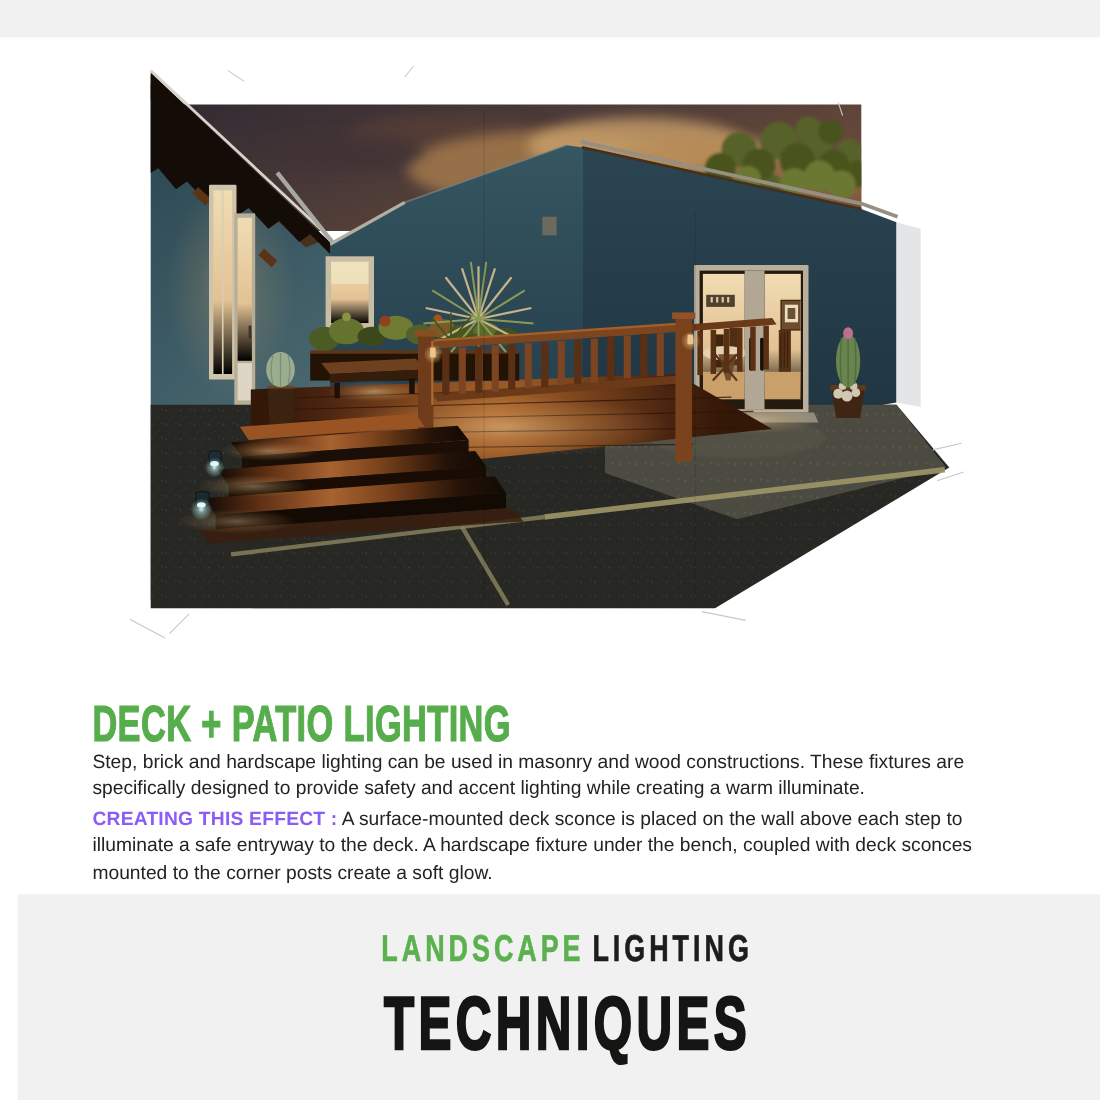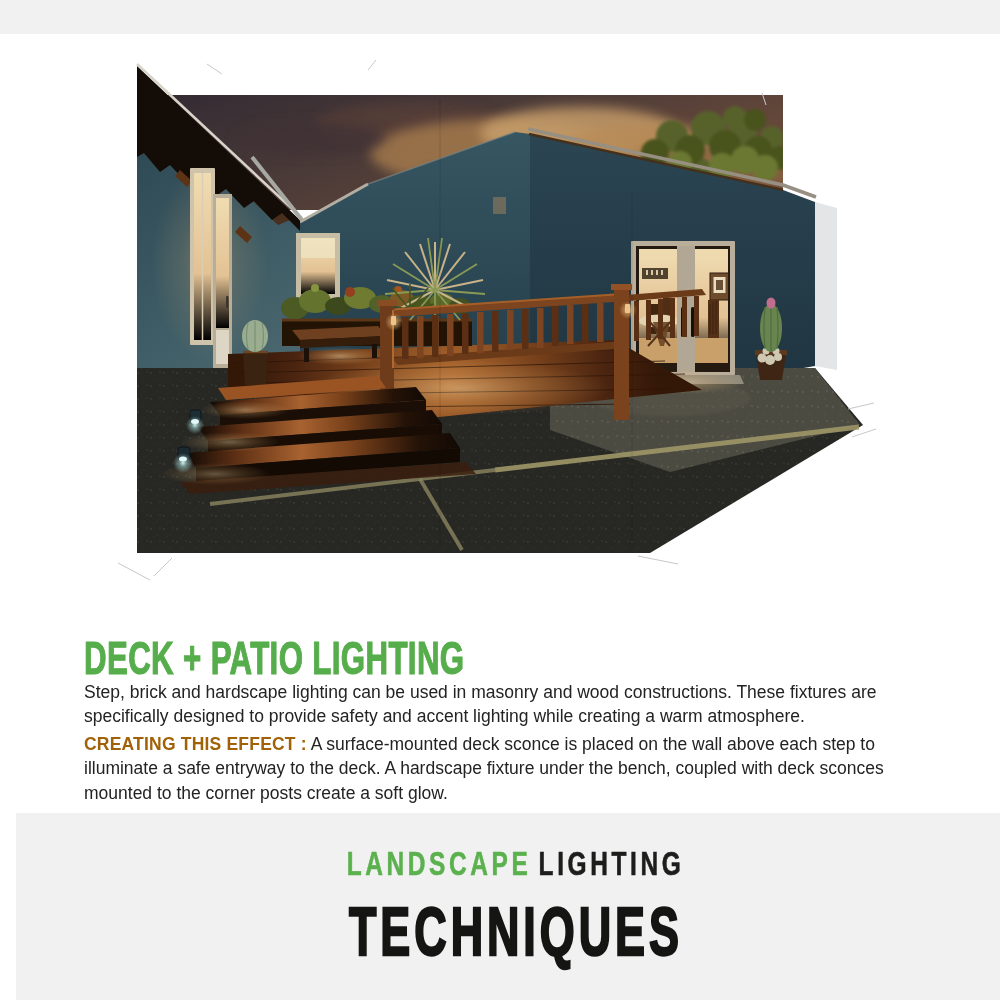--- a/index.html
+++ b/index.html
@@ -20,21 +20,21 @@
     color:#56ad4b;-webkit-text-stroke:1.1px #56ad4b;
     letter-spacing:0.5px;white-space:nowrap;
     transform:scaleX(0.68);transform-origin:left top;
   }
   .copy{
     position:absolute;left:84px;width:845px;
     font-size:17.5px;line-height:24.5px;color:#232323;
   }
   .copy-intro{top:662px;}
   .copy-effect{top:714px;}
-  .copy-effect b{color:#a16207;letter-spacing:0.2px;margin-top:25px;}
+  .copy-effect b{color:#8b5cf6;letter-spacing:0.2px;margin-top:25px;}
 
   .footer{
     position:absolute;left:16px;top:813px;width:1000px;height:187px;
     background:#f1f1f2;text-align:center;text-decoration:underline;
   }
   .brand-line1{
     margin-top:31px;white-space:nowrap;
     font-size:34px;line-height:38px;font-weight:bold;letter-spacing:5px;
     transform:scaleX(0.72);transform-origin:center top;display:inline-block;
     -webkit-text-stroke:0.6px currentColor;color:#1d1d1b;
@@ -426,21 +426,21 @@
         <path d="M742,379 L766,371"></path>
     <path d="M8,505 L40,522"></path>
         <path d="M62,500 L44,518"></path>
         <path d="M528,498 L568,506"></path>
   </g>
 </svg>
 </figure>
 
 <h1 class="headline">DECK + PATIO LIGHTING</h1>
 
-<p class="copy copy-intro">Step, brick and hardscape lighting can be used in masonry and wood constructions. These fixtures are specifically designed to provide safety and accent lighting while creating a warm atmosphere.</p>
+<p class="copy copy-intro">Step, brick and hardscape lighting can be used in masonry and wood constructions. These fixtures are specifically designed to provide safety and accent lighting while creating a warm illuminate.</p>
 
 <p class="copy copy-effect"><b>CREATING THIS EFFECT :</b> <span>A surface-mounted deck sconce is placed on the wall above each step to illuminate a safe entryway to the deck. A hardscape fixture under the bench, coupled with deck sconces mounted to the corner posts create a soft glow.</span></p>
 
 <footer class="footer">
   <div>
     <span class="brand-line1"><span class="green">LANDSCAPE</span><span class="dark">LIGHTING</span></span>
   </div>
   <div class="brand-line2-wrap">
     <span class="brand-line2">TECHNIQUES</span>
   </div>

